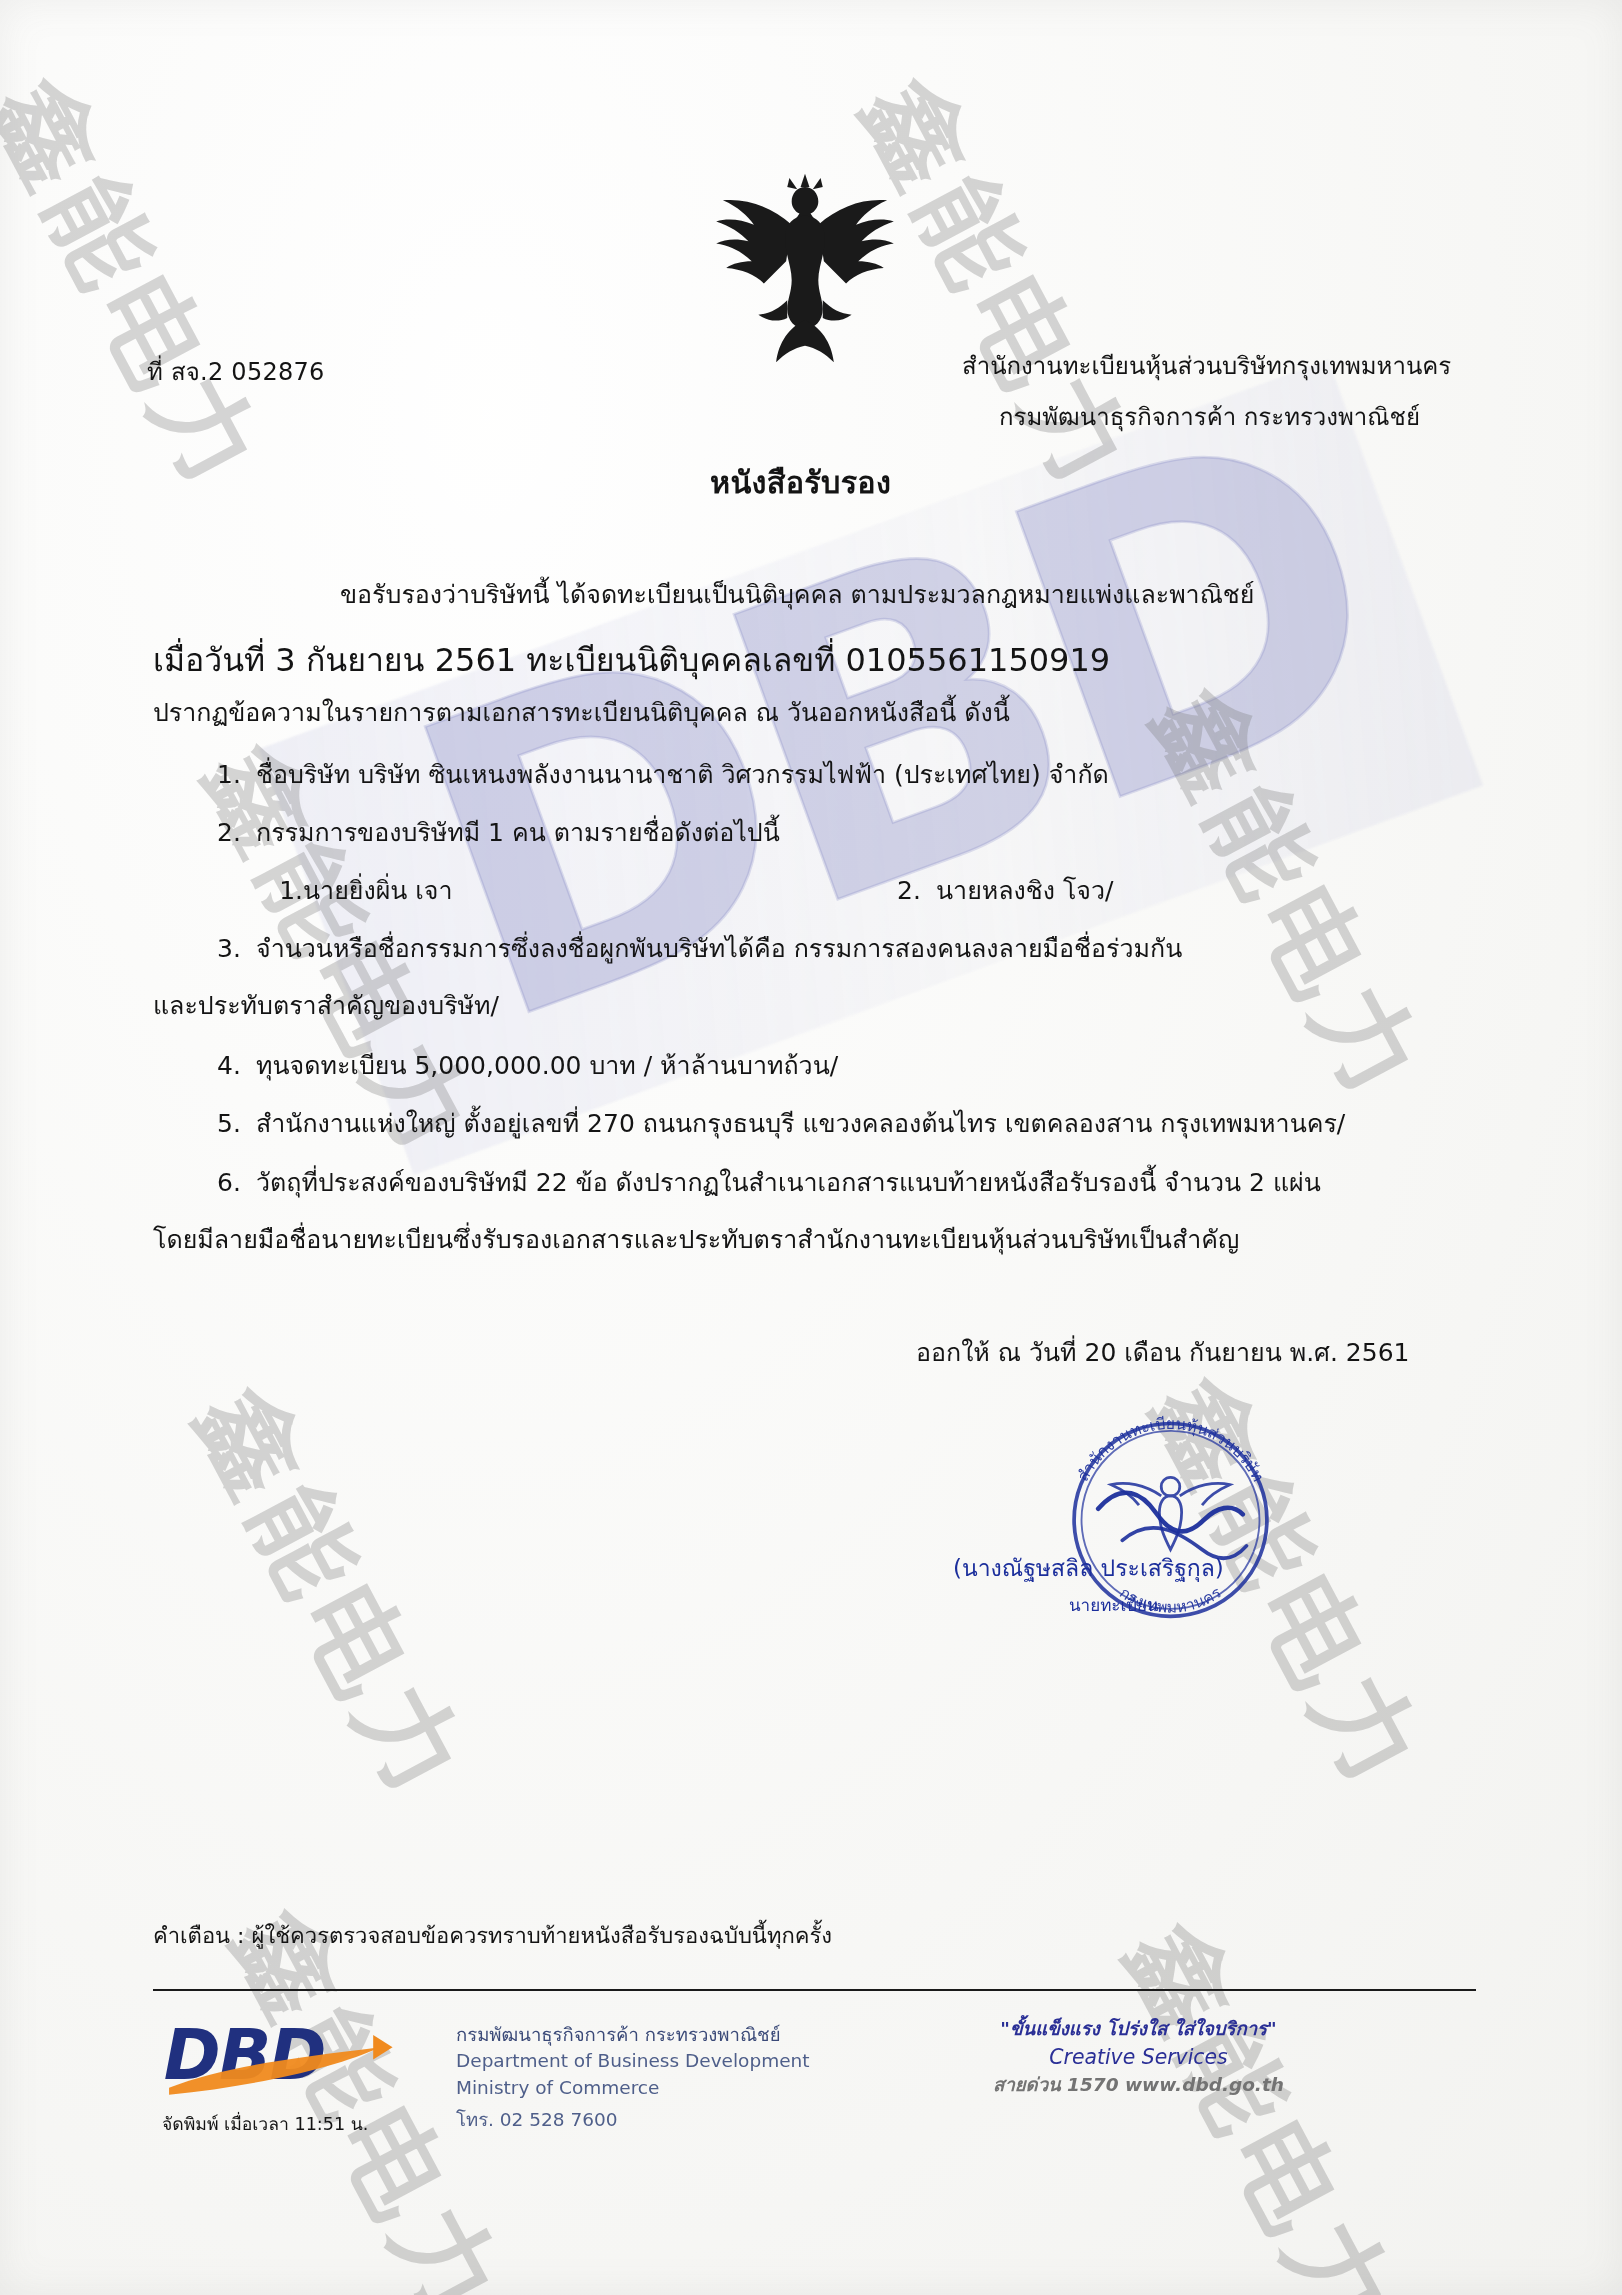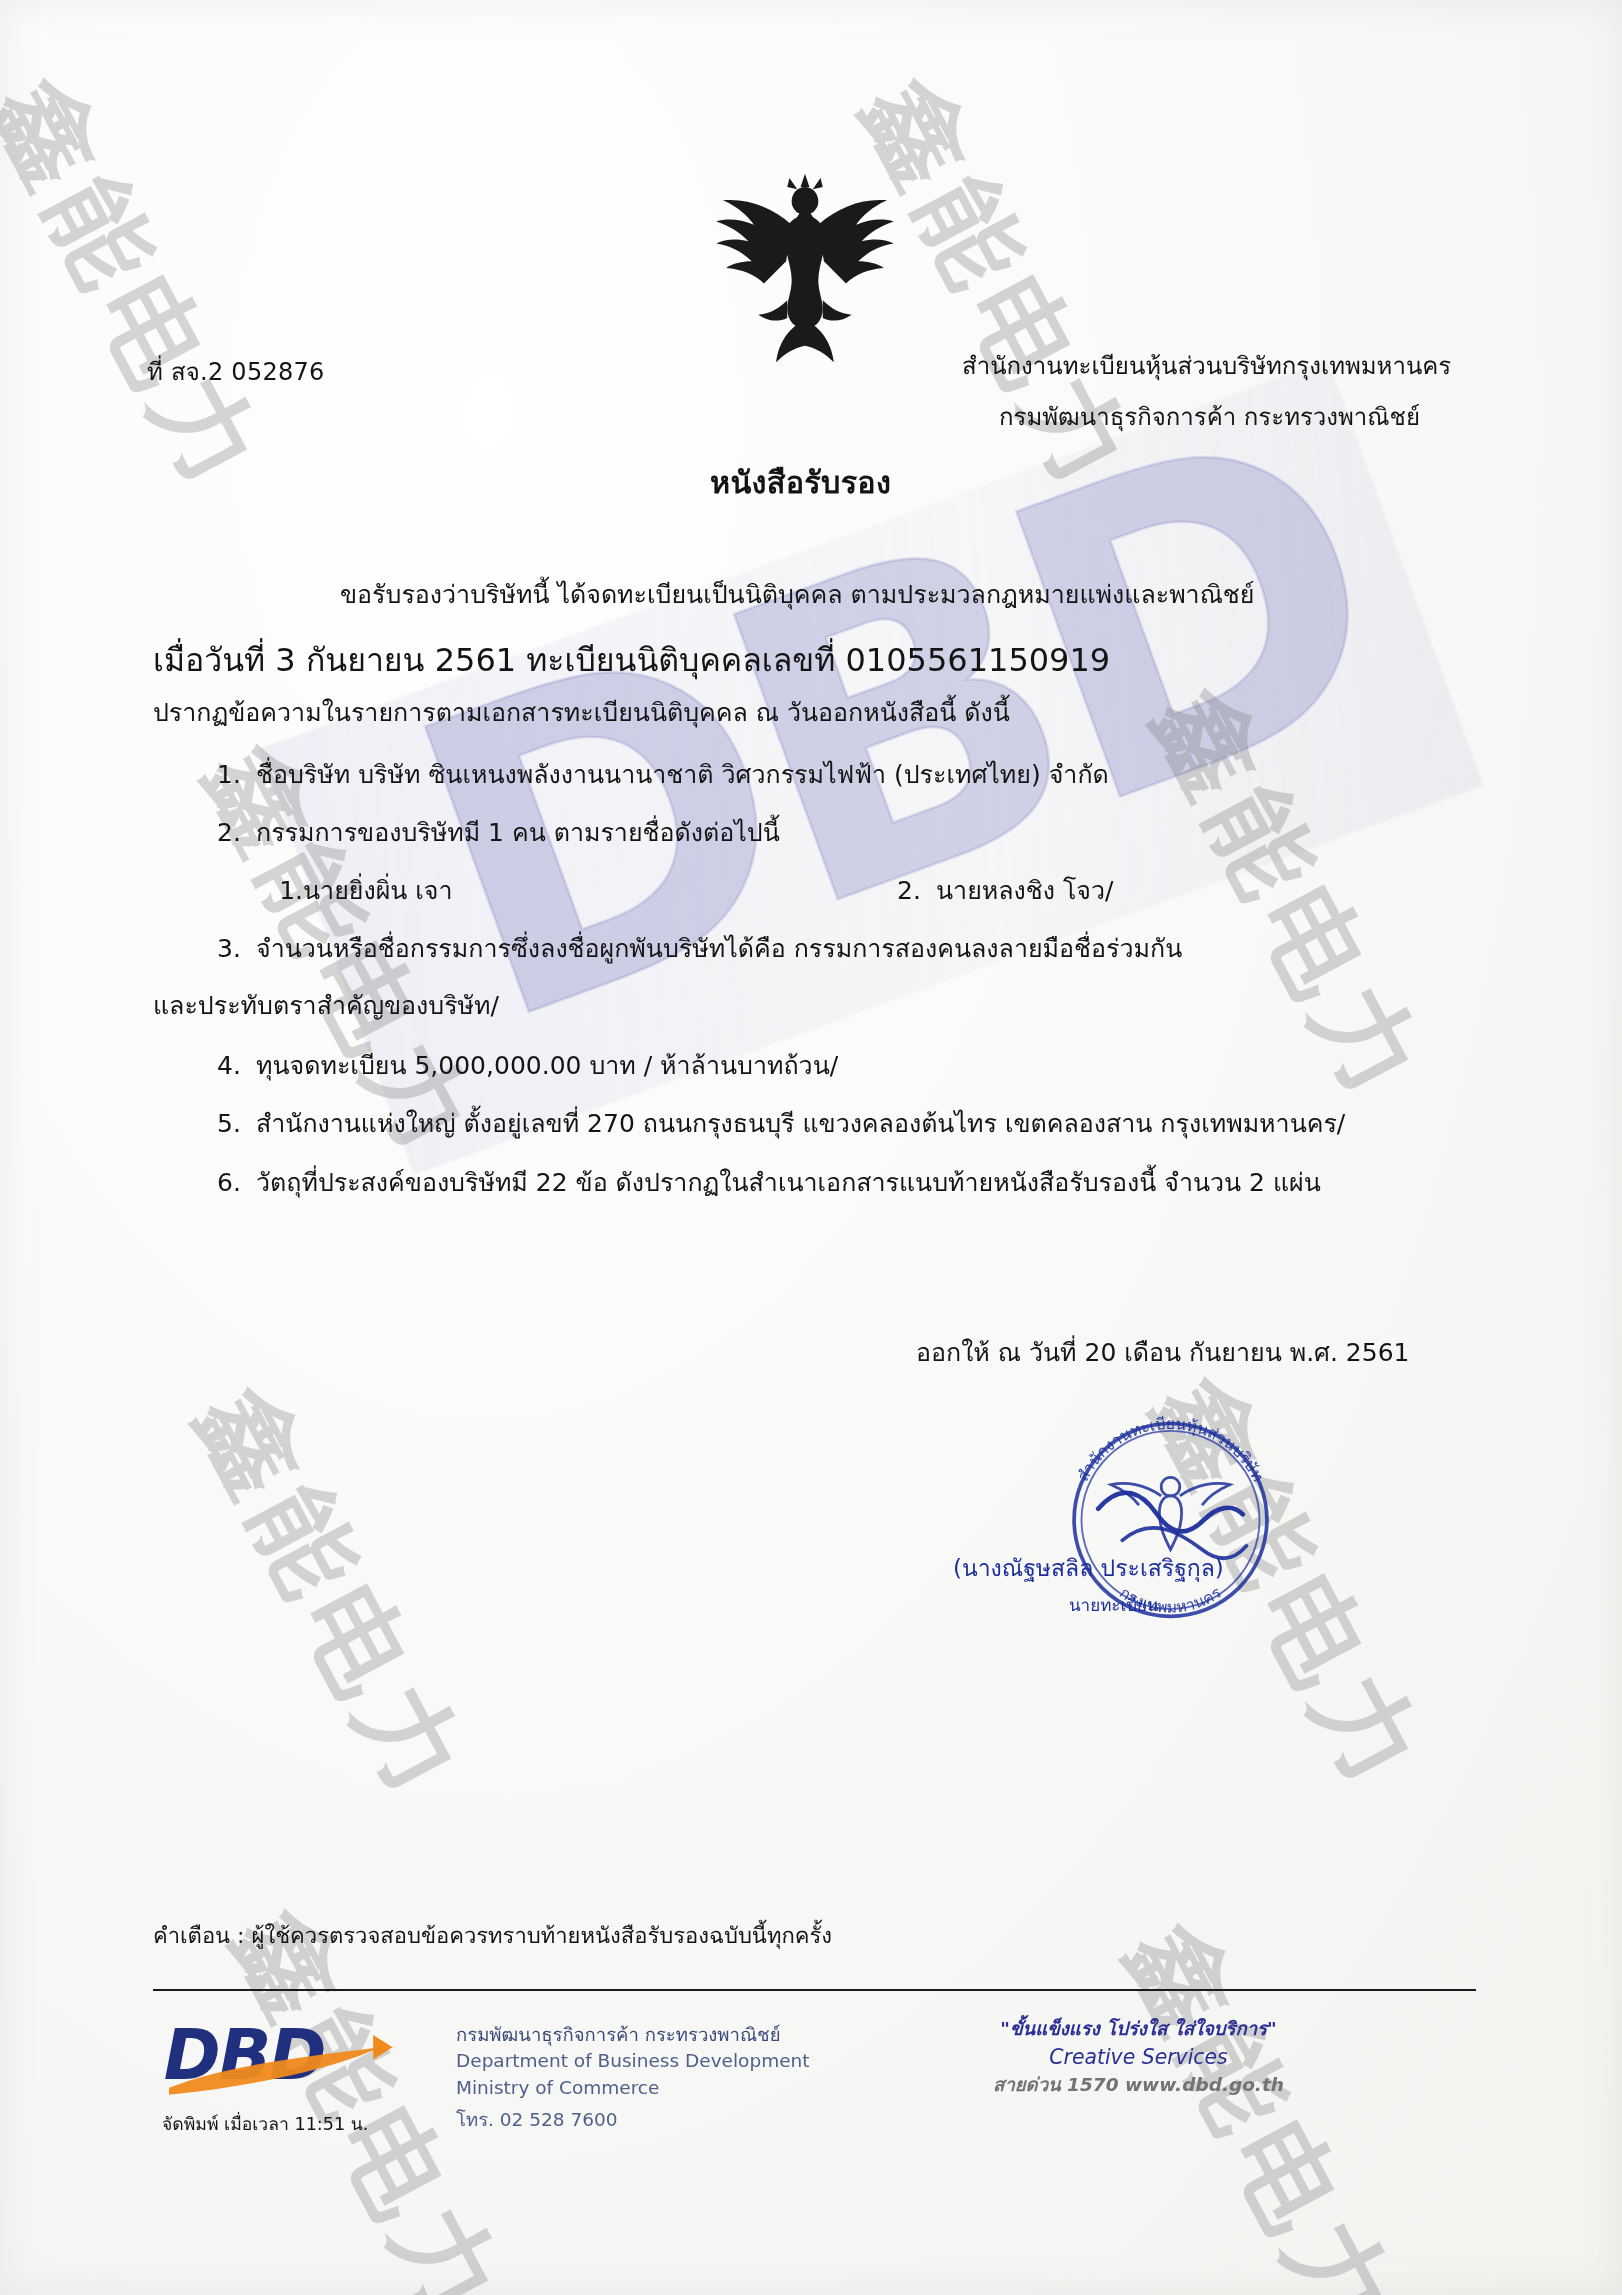--- a/index.html
+++ b/index.html
@@ -331,20 +331,21 @@
       <span class="item-num">4.</span><span>ทุนจดทะเบียน    5,000,000.00 บาท / ห้าล้านบาทถ้วน/</span>
     </div>
 
     <div class="item it5">
       <span class="item-num">5.</span><span>สำนักงานแห่งใหญ่ ตั้งอยู่เลขที่ 270  ถนนกรุงธนบุรี แขวงคลองต้นไทร เขตคลองสาน กรุงเทพมหานคร/</span>
     </div>
 
     <div class="item it6">
       <span class="item-num">6.</span><span>วัตถุที่ประสงค์ของบริษัทมี 22 ข้อ ดังปรากฏในสำเนาเอกสารแนบท้ายหนังสือรับรองนี้ จำนวน 2 แผ่น</span>
     </div>
+    <div class="item it6-cont">โดยมีลายมือชื่อนายทะเบียนซึ่งรับรองเอกสารและประทับตราสำนักงานทะเบียนหุ้นส่วนบริษัทเป็นสำคัญ</div>
 
     <div class="issued">ออกให้ ณ วันที่ 20 เดือน กันยายน พ.ศ. 2561</div>
 
     <svg class="seal" viewBox="0 0 260 260">
       <defs>
         <path id="sealTop" d="M30,140 A100,100 0 0 1 230,140" fill="none"></path>
         <path id="sealBot" d="M38,146 A92,92 0 0 0 222,146" fill="none"></path>
       </defs>
       <circle cx="130" cy="138" r="104" fill="none" stroke="#1c2f9c" stroke-width="4" opacity="0.85"></circle>
       <circle cx="130" cy="138" r="96" fill="none" stroke="#1c2f9c" stroke-width="2" opacity="0.7"></circle>

